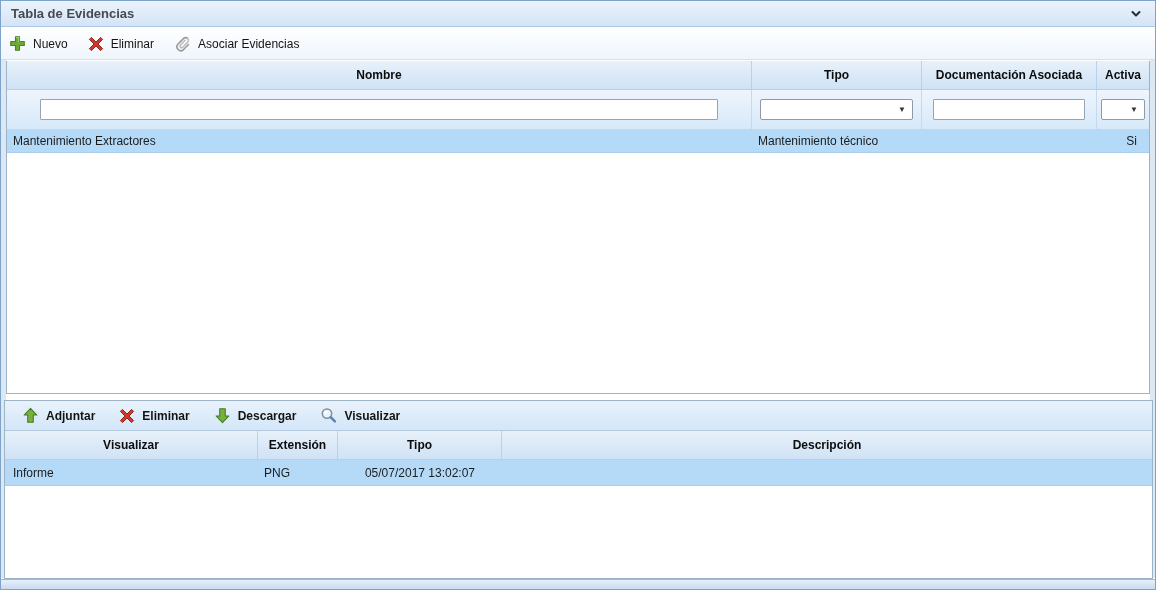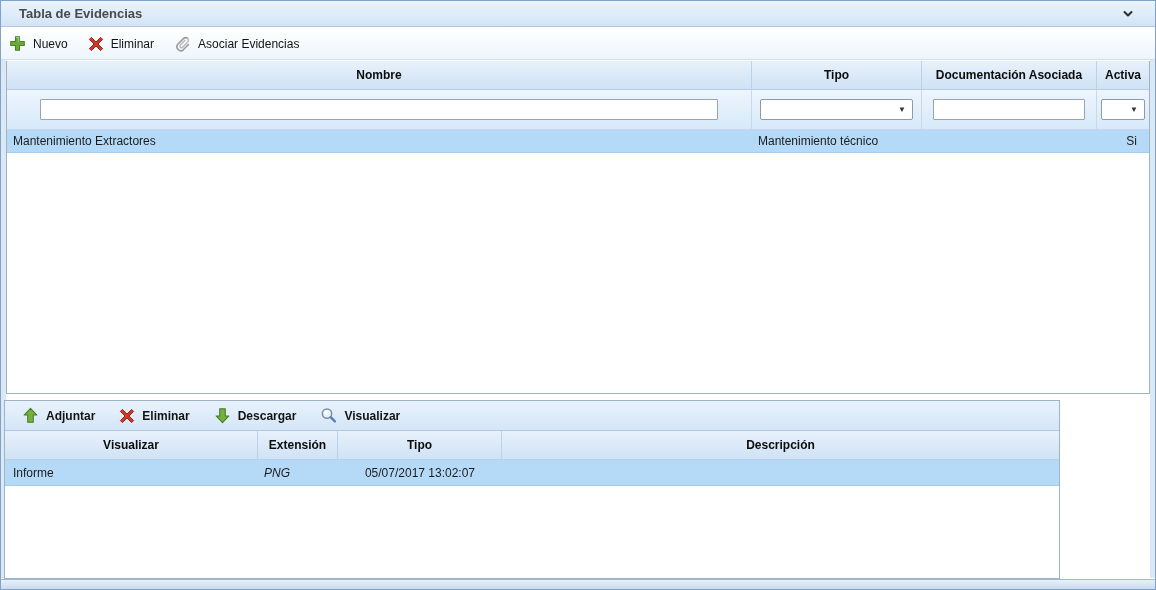--- a/index.html
+++ b/index.html
@@ -11,21 +11,21 @@
   }
   
   .strip { position:absolute; top:59px; bottom:11px; width:5px; background:#dce8f4; }
   .strip.l { left:0; } .strip.r { right:0; }
 
   
   .titlebar {
     position:absolute; top:0; left:0; right:0; height:26px;
     background:linear-gradient(#ebf3fc, #d3e4f6);
     border-bottom:1px solid #aec8e5;
-    display:flex; align-items:center; padding:0 18px;
+    display:flex; align-items:center; padding:0 10px;
   }
   .titlebar .t { font-size:13px; font-weight:bold; color:#474b4f; }
   .titlebar .collapse { margin-left:auto; width:18px; height:18px; display:flex; align-items:center; justify-content:center; cursor:pointer; }
 
   
   .toolbar1 {
     position:absolute; top:27px; left:0; right:0; height:32px;
     background:linear-gradient(#ffffff, #eef5fc);
     border-bottom:1px solid #cfe0f1;
     display:flex; align-items:center; padding:0 1px; gap:6px;
@@ -78,36 +78,36 @@
   .grid1 .c2 { width:170px; }
   .grid1 .c3 { width:175px; }
   .grid1 .c4 { flex:1; }
   .grid1 .grow { height:23px; }
   .grid1 .rcell.c1 { padding-left:6px; }
   .grid1 .rcell.c2 { padding-left:6px; }
   .grid1 .rcell.c4 { justify-content:flex-end; padding-right:12px; }
 
   
   .panel2 {
-    position:absolute; top:399px; left:3px; width:1056px; height:179px;
+    position:absolute; top:399px; left:3px; width:1149px; height:179px;
     border:1px solid #9db3c8; background:#fff;
   }
   .toolbar2 {
     height:30px; background:linear-gradient(#e9f2fc, #d3e6f8);
     border-bottom:1px solid #b3c9dd;
     display:flex; align-items:center; padding:0 10px; gap:10px;
   }
   .toolbar2 .tbtn { font-weight:bold; }
   .panel2 .c1 { width:253px; }
   .panel2 .c2 { width:80px; }
   .panel2 .c3 { width:164px; }
   .panel2 .c4 { flex:1; }
   .panel2 .grow { height:26px; }
   .panel2 .rcell.c1 { padding-left:8px; }
-  .panel2 .rcell.c2 { padding-left:6px;font-style:italic; }
+  .panel2 .rcell.c2 { padding-left:6px; }
   .panel2 .rcell.c3 { justify-content:center; }
 
   
   .footer {
     position:absolute; left:0; right:0; bottom:0; top:578px;
     background:linear-gradient(#e7f0fa, #c9dbee);
     border-top:1px solid #9fb9d4;
   }
 </style>
 </head>

